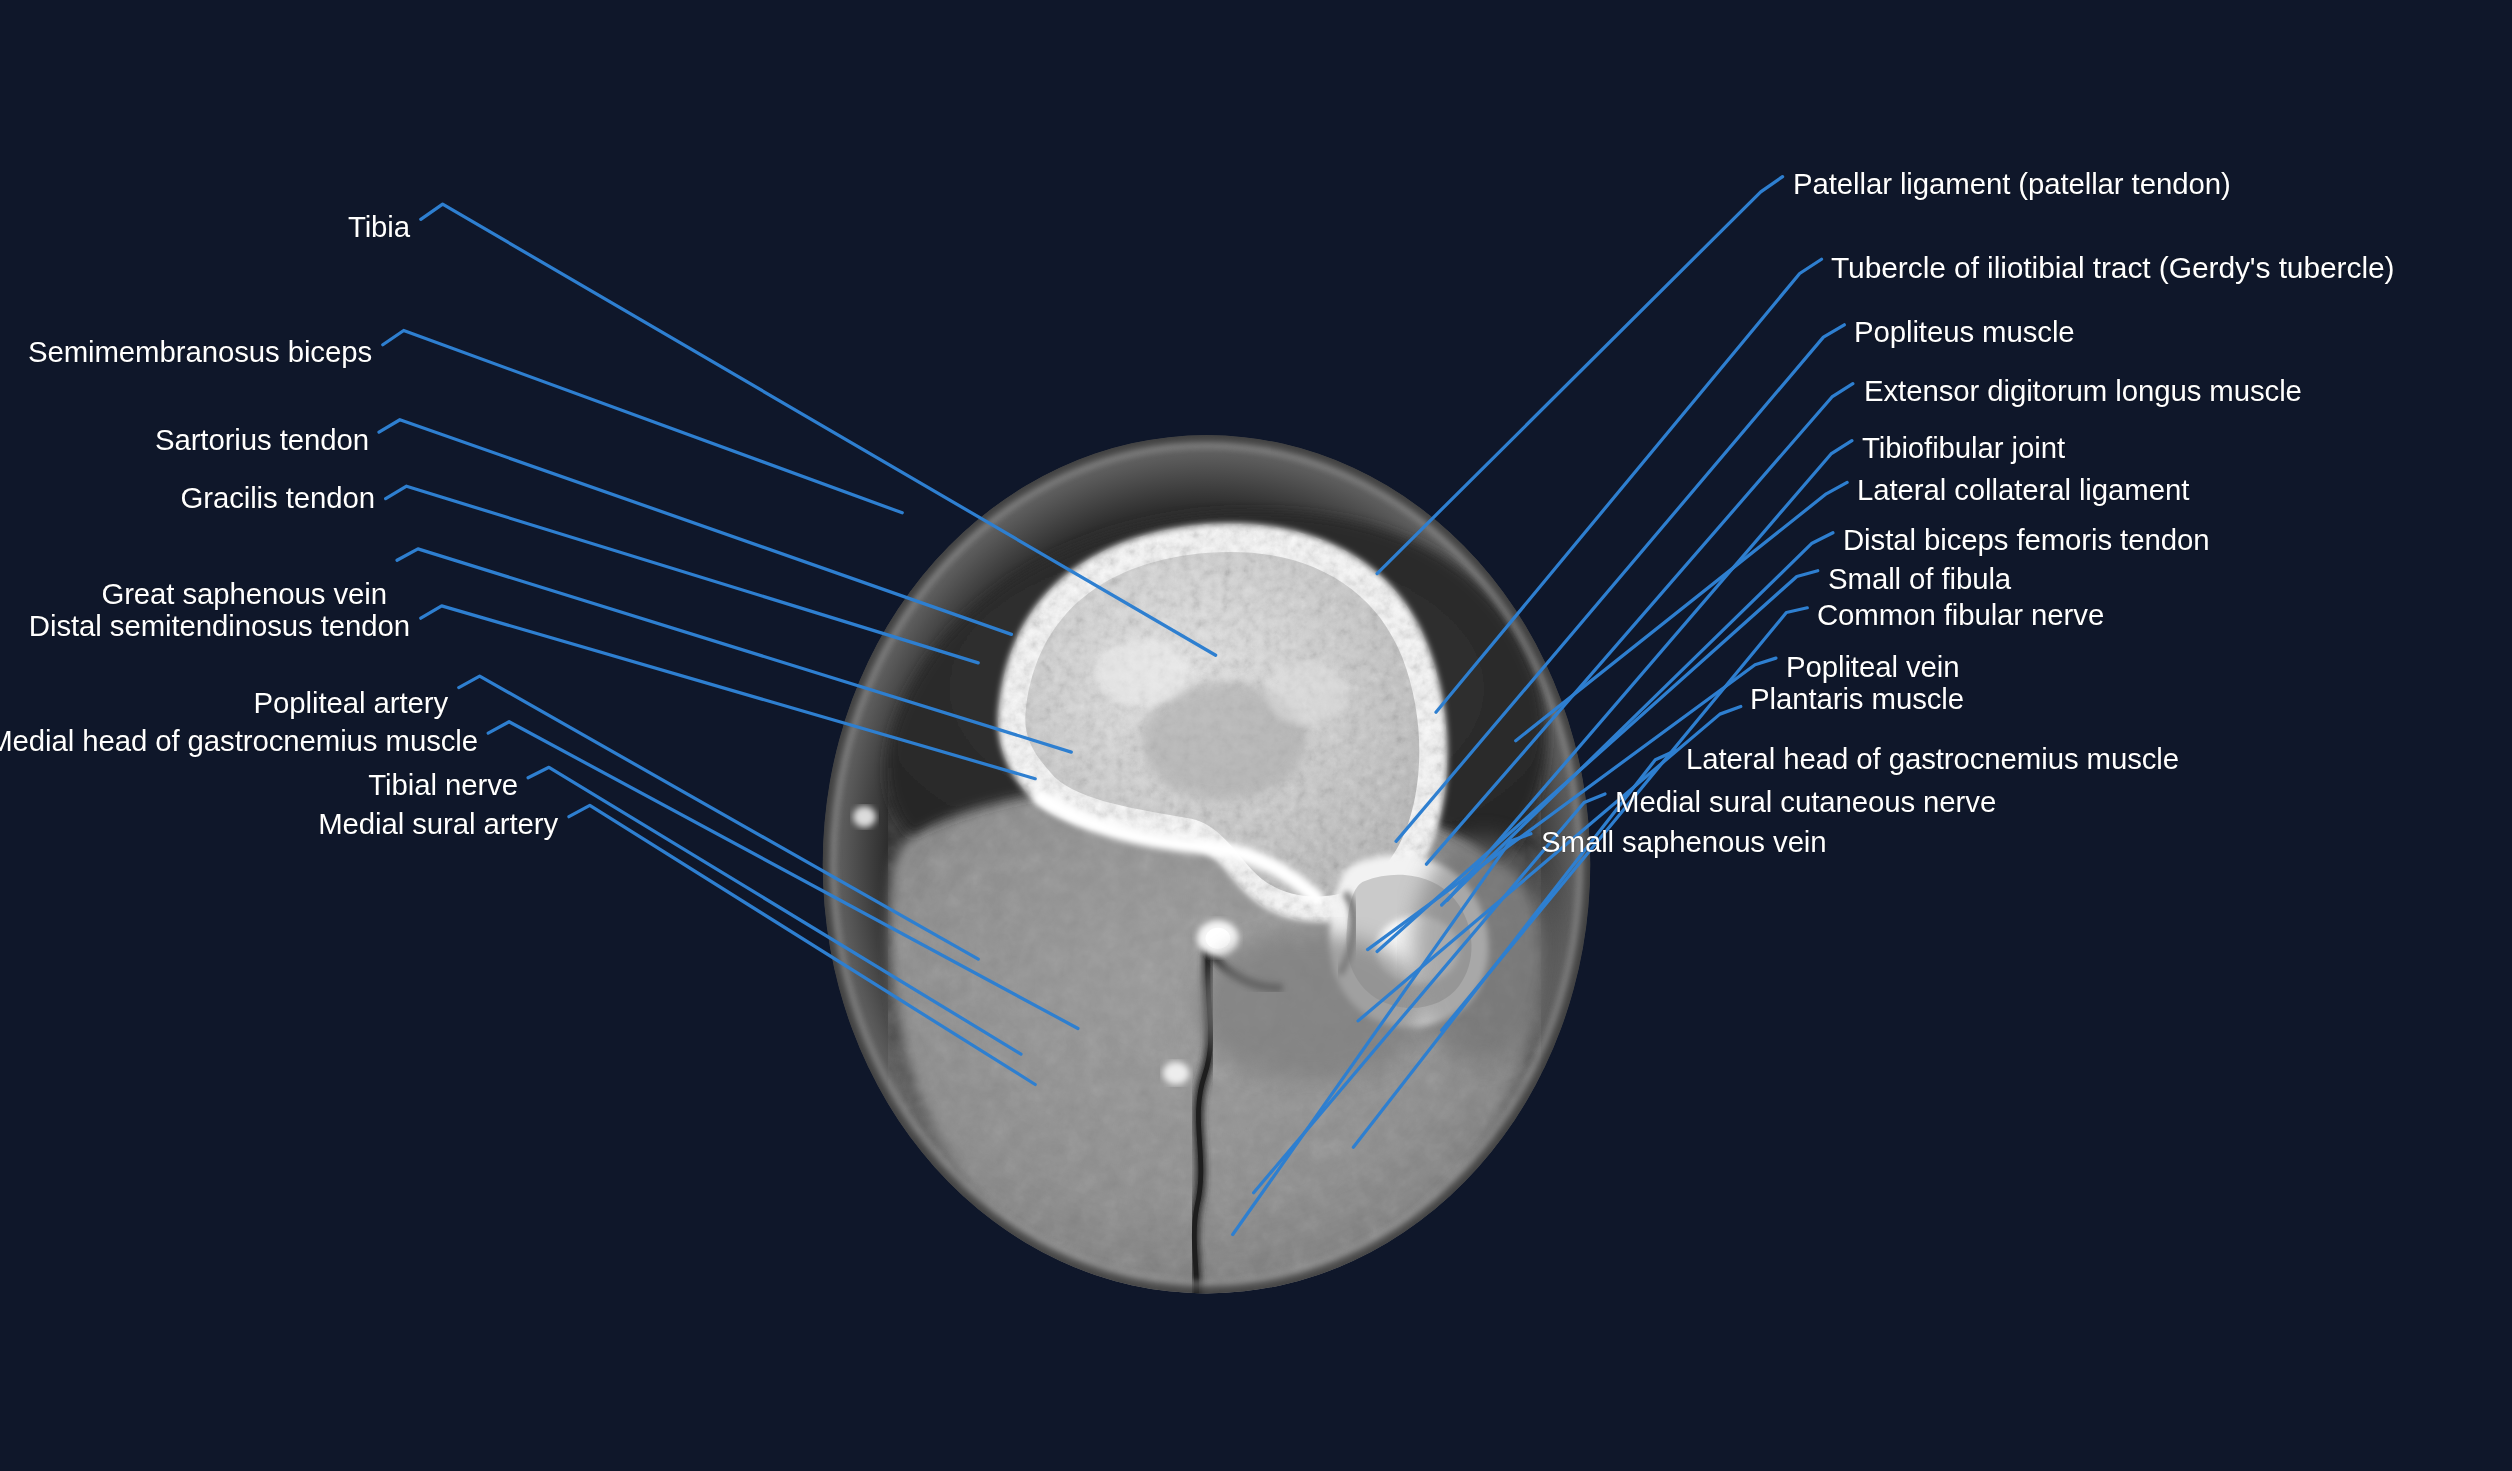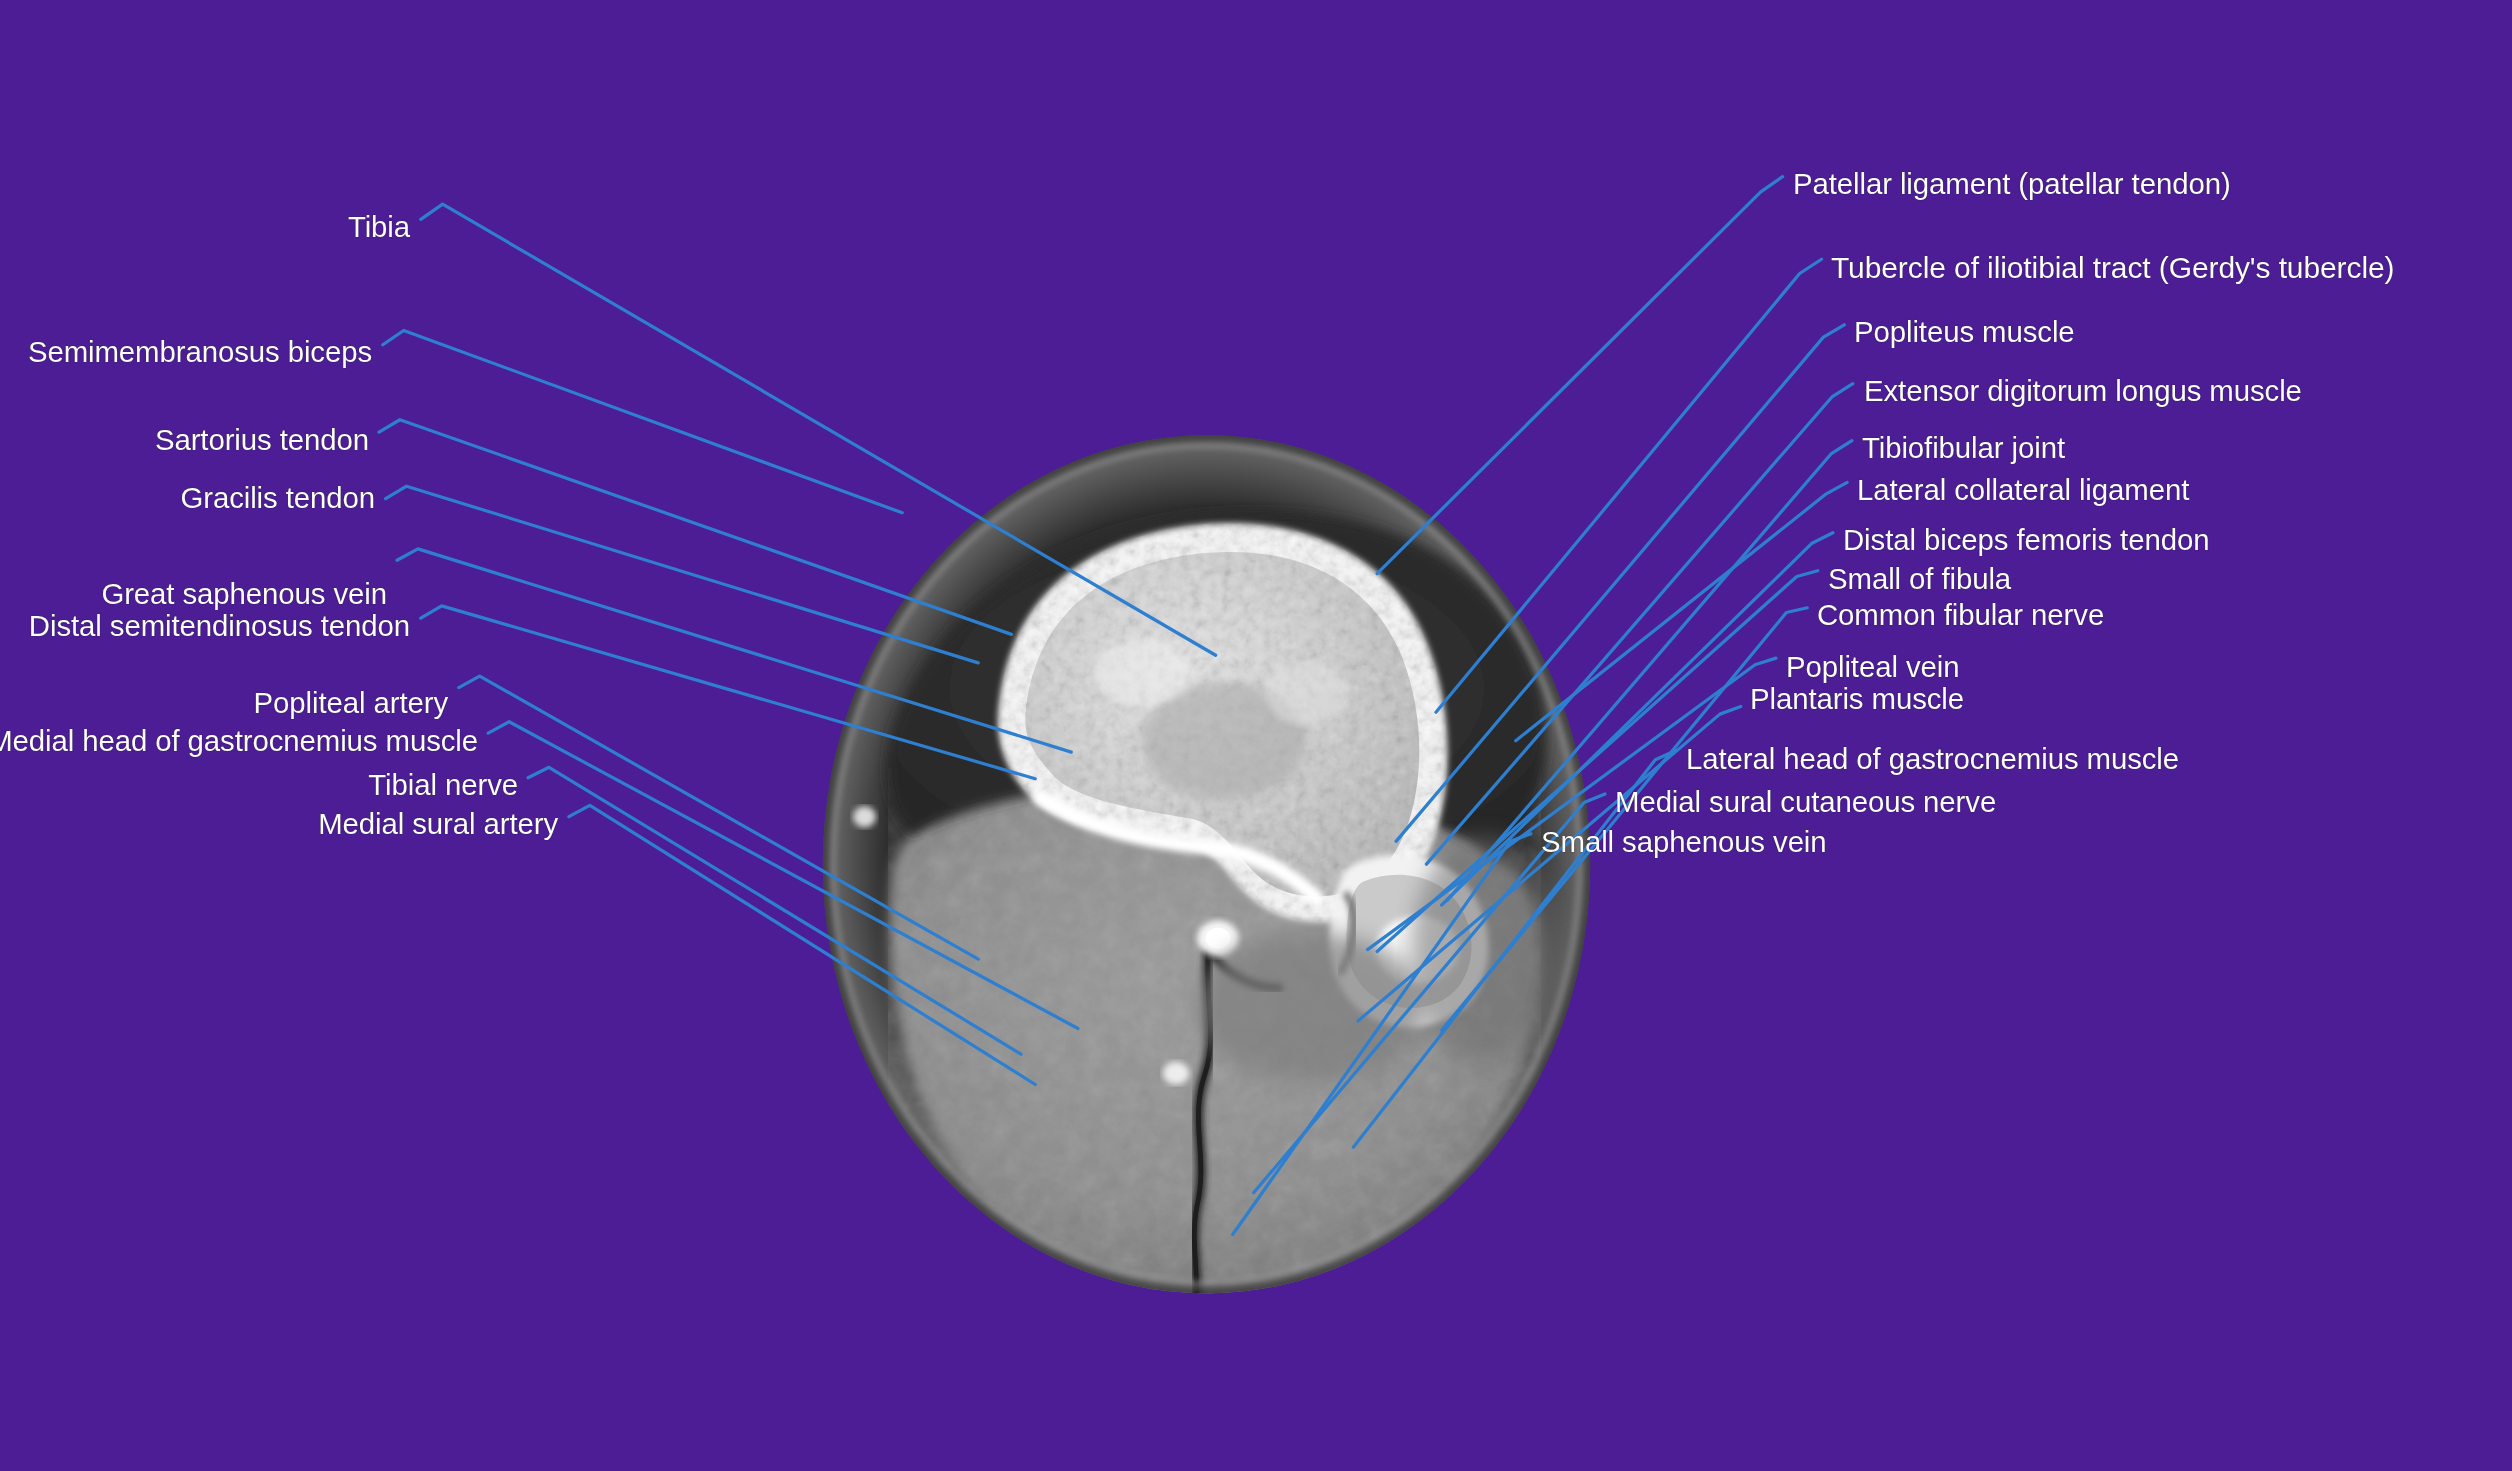--- a/index.html
+++ b/index.html
@@ -4,21 +4,21 @@
 <style>
   html, body {
     margin: 0;
     padding: 0;
     background: #000000;
   }
   #stage {
     position: relative;
     width: 2512px;
     height: 1471px;
-    background: #4c1d95;
+    background: #0f172a;
     overflow: hidden;
     font-family: "Liberation Sans", sans-serif;
   }
 
   
   #ct-wrap {
     position: absolute;
     left: 779px;
     top: 418px;
     width: 855px;

